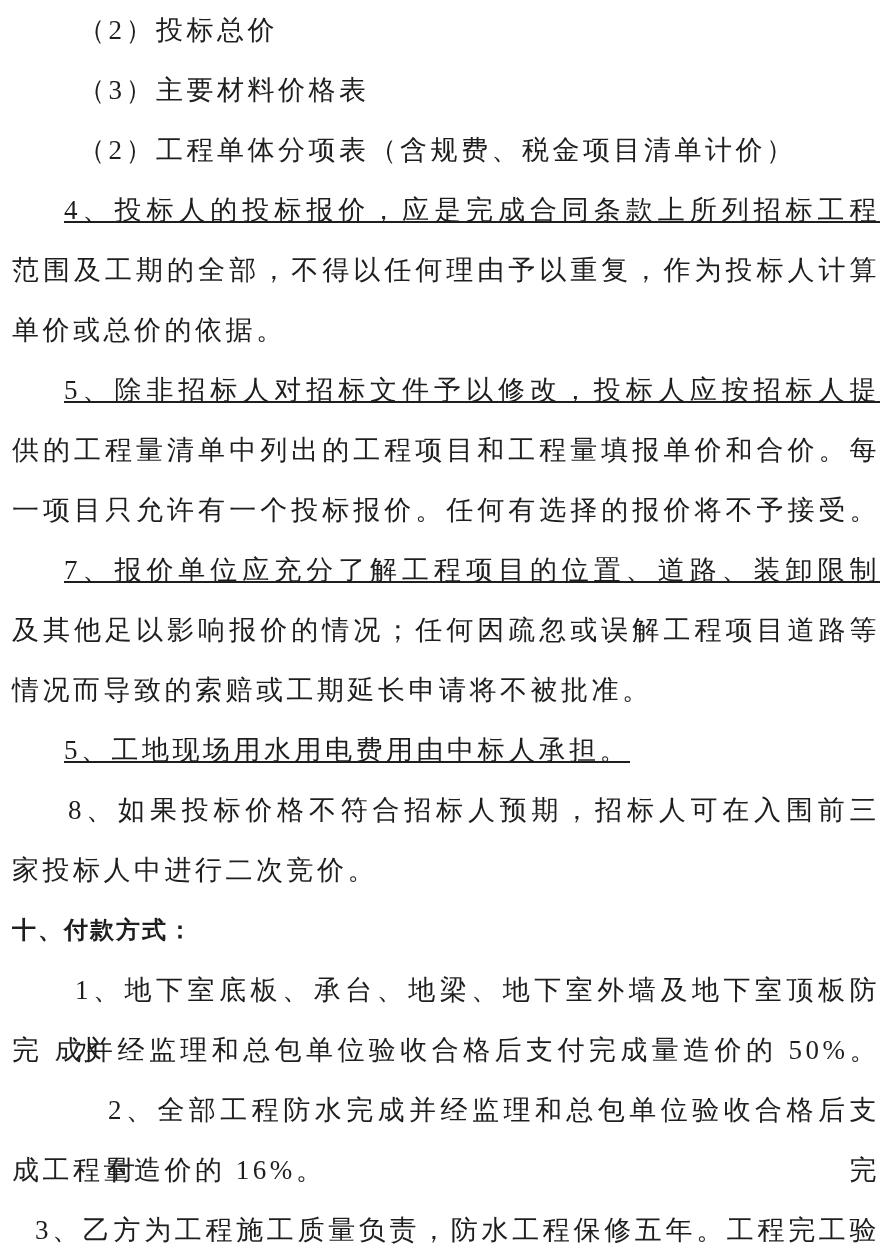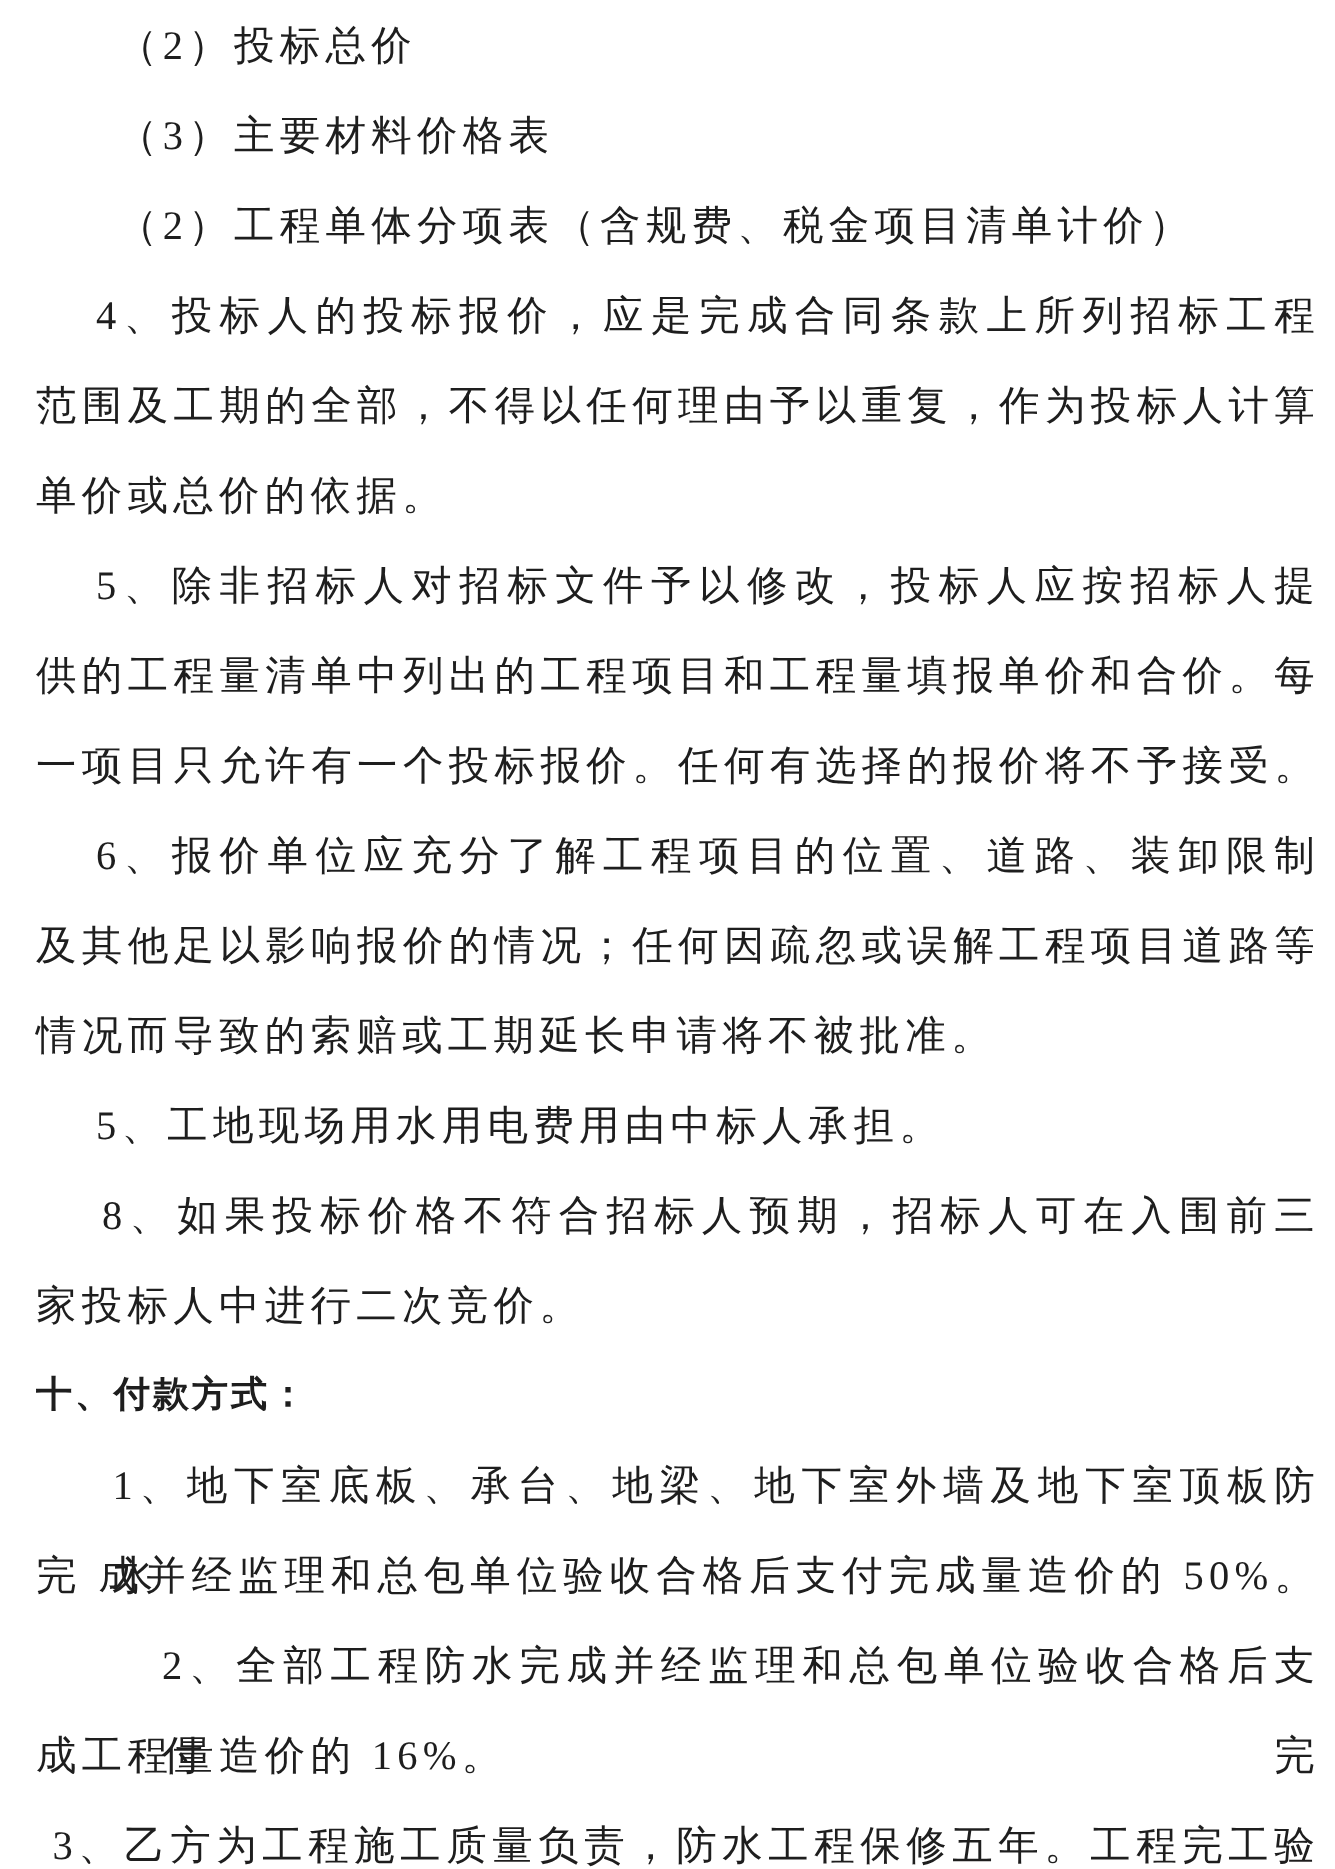--- a/index.html
+++ b/index.html
@@ -31,42 +31,42 @@
     text-align: justify;
     text-align-last: justify;
   }
   .heading {
     font-family: "Liberation Sans", "DejaVu Sans", sans-serif;
     font-weight: 700;
     font-size: 24px;
     letter-spacing: 2px;
   }
   
-  .i8   { padding-left: 24px; }
+  .i8   { padding-left: 12px; }
   .i35  { padding-left: 35px; }
-  .i64  { padding-left: 64px; }
+  .i64  { padding-left: 64px; text-decoration: underline; }
   .i68  { padding-left: 68px; }
   .i75  { padding-left: 75px; }
   .i77  { padding-left: 108px; }
   .i78  { padding-left: 78px; }
 </style>
 </head>
 <body>
 
 <div class="page">
   <div class="line i78">（2）投标总价</div>
   <div class="line i78">（3）主要材料价格表</div>
   <div class="line i78">（2）工程单体分项表（含规费、税金项目清单计价）</div>
   <div class="line i64 full">4、投标人的投标报价，应是完成合同条款上所列招标工程</div>
   <div class="line i8 full">范围及工期的全部，不得以任何理由予以重复，作为投标人计算</div>
   <div class="line i8">单价或总价的依据。</div>
   <div class="line i64 full">5、除非招标人对招标文件予以修改，投标人应按招标人提</div>
   <div class="line i8 full">供的工程量清单中列出的工程项目和工程量填报单价和合价。每</div>
   <div class="line i8 full">一项目只允许有一个投标报价。任何有选择的报价将不予接受。</div>
-  <div class="line i64 full">6、报价单位应充分了解工程项目的位置、道路、装卸限制</div>
+  <div class="line i64 full">7、报价单位应充分了解工程项目的位置、道路、装卸限制</div>
   <div class="line i8 full">及其他足以影响报价的情况；任何因疏忽或误解工程项目道路等</div>
   <div class="line i8">情况而导致的索赔或工期延长申请将不被批准。</div>
   <div class="line i64">5、工地现场用水用电费用由中标人承担。</div>
   <div class="line i68 full">8、如果投标价格不符合招标人预期，招标人可在入围前三</div>
   <div class="line i8">家投标人中进行二次竞价。</div>
   <div class="line i8 heading">十、付款方式：</div>
   <div class="line i75 full">1、地下室底板、承台、地梁、地下室外墙及地下室顶板防水</div>
   <div class="line i8 full">完 成并经监理和总包单位验收合格后支付完成量造价的 50%。</div>
   <div class="line i77 full">2、全部工程防水完成并经监理和总包单位验收合格后支付完</div>
   <div class="line i8">成工程量造价的 16%。</div>

